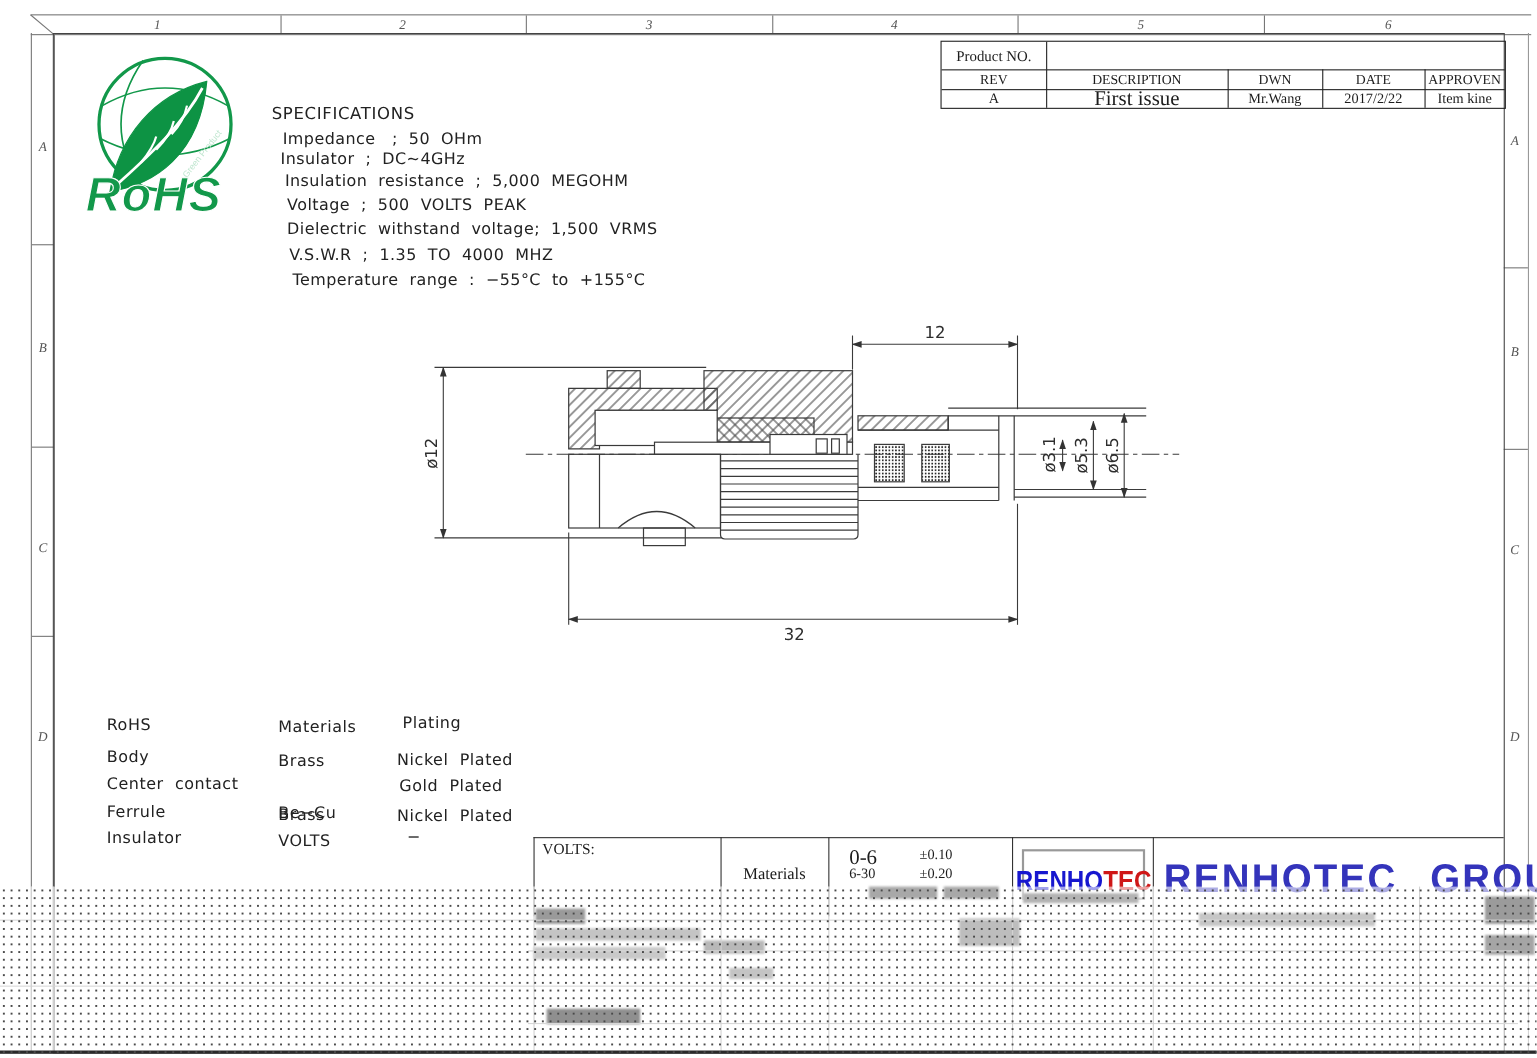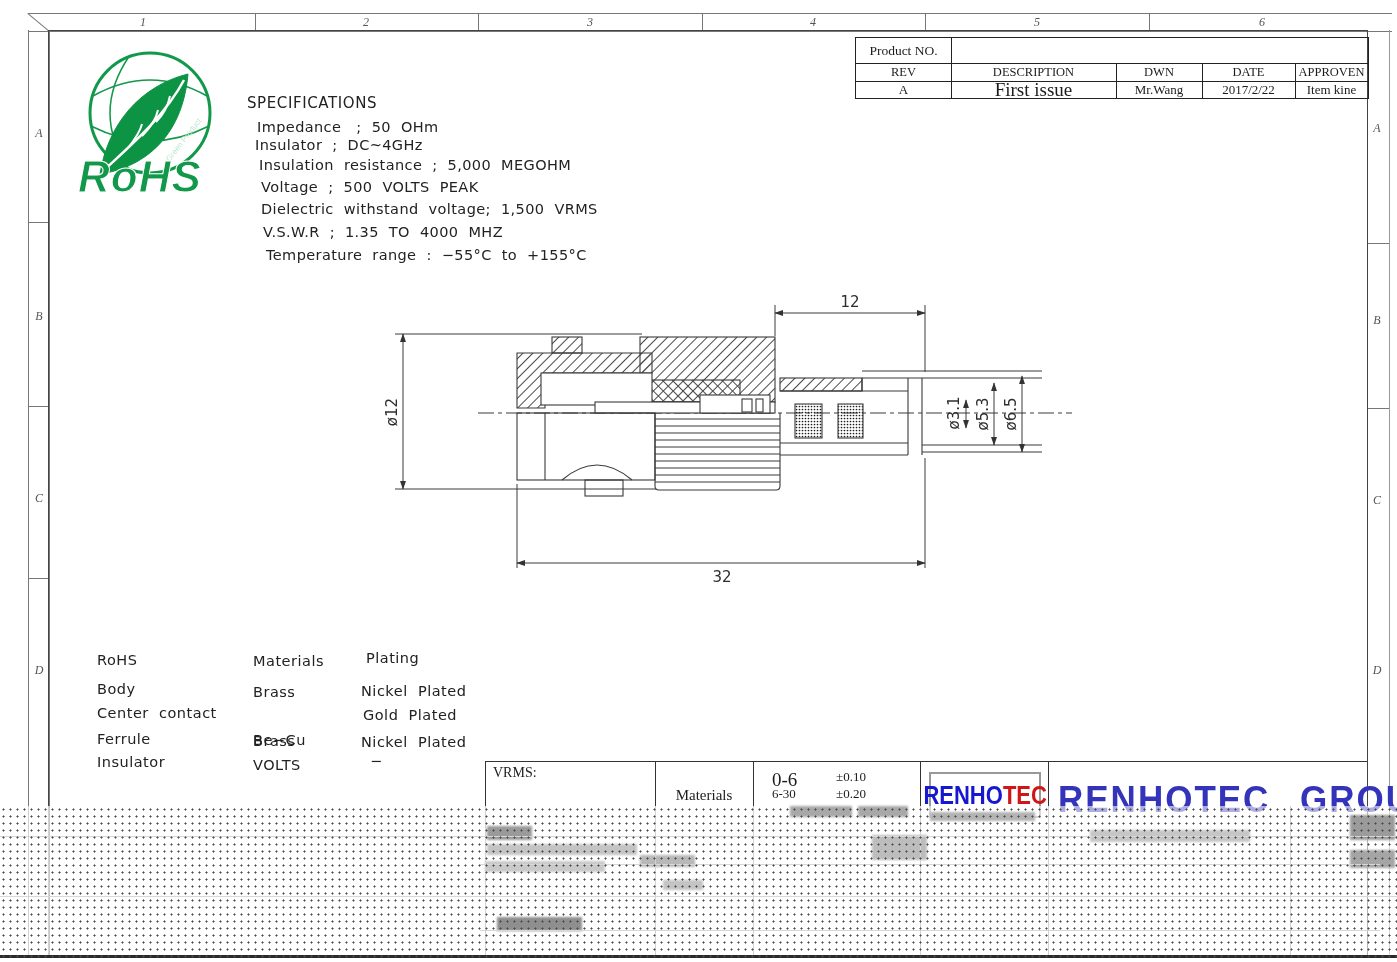--- a/index.html
+++ b/index.html
@@ -31,21 +31,21 @@
   .spec-title{font-size:15px;letter-spacing:.6px;}
 
   
   .mat{font-size:14.5px;letter-spacing:.5px;white-space:pre;color:#222;}
 
   
   .fline-h{background:#333;height:1.2px;}
   .fline-v{background:#333;width:1px;}
   .serif{font-family:"Liberation Serif",serif;color:#1c1c1c;}
   .logo-box{left:929px;top:772px;width:108px;height:42px;border:2px solid #999;
-            display:flex;align-items:center;justify-content:center;background:#fff;}
+            display:flex;align-items:flex-end;justify-content:center;background:#fff;}
   .logo-text{font:bold 25px "Liberation Sans",sans-serif;letter-spacing:0;transform:scaleX(.88);white-space:nowrap;}
   .company{left:1058px;top:779px;font:bold 35px "Liberation Sans",sans-serif;
            letter-spacing:2px;word-spacing:18px;transform:scaleY(1.04);transform-origin:top left;white-space:nowrap;}
 
   
   .mask{left:0;top:806px;width:1397px;height:156px;background:rgba(255,255,255,.6);}
   .dots{left:0;top:806px;width:1397px;height:152px;pointer-events:none;
         background-image:radial-gradient(circle,#4a4a4a .9px,transparent 1.15px);
         background-size:7px 7px;}
   .smudge{position:absolute;filter:blur(1.2px);}
@@ -246,21 +246,21 @@
 <div class="abs mat" style="left:253px;top:757px">VOLTS</div>
 <div class="abs mat" style="left:370px;top:753px">−</div>
 
 <div class="abs fline-h" style="left:485px;top:761px;width:882px"></div>
 <div class="abs fline-v" style="left:485px;top:761px;height:72px"></div>
 <div class="abs fline-v" style="left:655px;top:761px;height:72px"></div>
 <div class="abs fline-v" style="left:753px;top:761px;height:72px"></div>
 <div class="abs fline-v" style="left:920px;top:761px;height:72px"></div>
 <div class="abs fline-v" style="left:1048px;top:761px;height:72px"></div>
 
-<div class="abs serif" style="left:493px;top:765px;font-size:14px">VRMS:</div>
+<div class="abs serif" style="left:493px;top:765px;font-size:14px">VOLTS:</div>
 <div class="abs serif" style="left:655px;top:787px;width:98px;text-align:center;font-size:15px">Materials</div>
 
 <div class="abs serif" style="left:772px;top:769px;font-size:19px">0-6</div>
 <div class="abs serif" style="left:836px;top:769px;font-size:13px">±0.10</div>
 <div class="abs serif" style="left:772px;top:786px;font-size:13px">6-30</div>
 <div class="abs serif" style="left:836px;top:786px;font-size:13px">±0.20</div>
 
 <div class="abs logo-box">
   <span class="logo-text">
     <span style="color:#1717cf">RENHO</span><span style="color:#cf1717">TEC</span>

